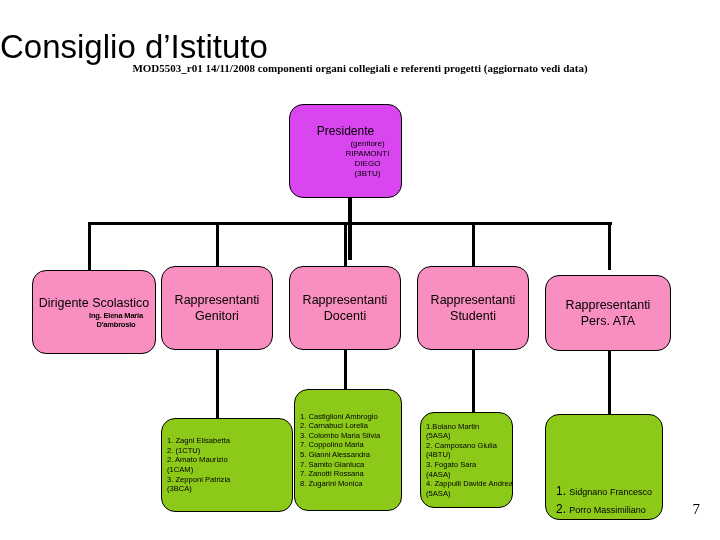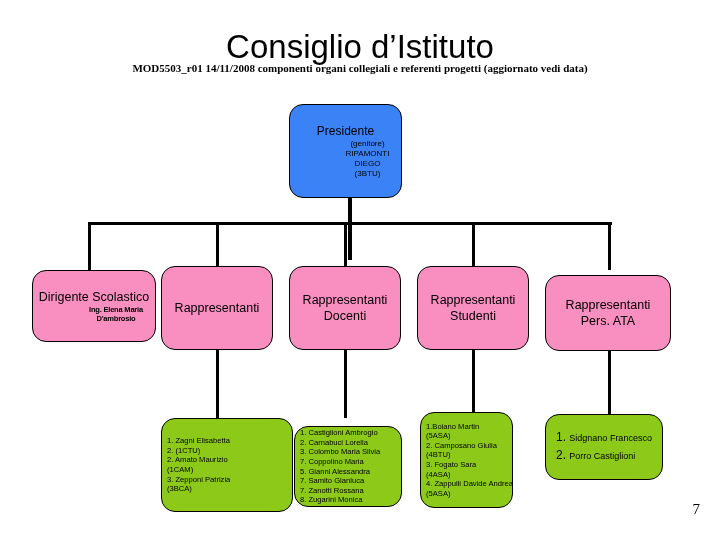--- a/index.html
+++ b/index.html
@@ -20,21 +20,21 @@
     left: 0; top: 0;
     width: 720px;
     height: 540px;
   }
 
   
   .slide-title {
     position: absolute;
     left: 0; top: 28px;
     width: 720px;
-    text-align: center;
+    text-align: left;
     font-size: 33px;
     line-height: 38px;
     font-weight: normal;
     letter-spacing: 0px;
     white-space: nowrap;
   }
   .slide-subtitle {
     position: absolute;
     left: 0; top: 62px;
     width: 720px;
@@ -50,21 +50,21 @@
   .node {
     position: absolute;
     box-sizing: border-box;
     border: 1px solid #000000;
     border-radius: 14px;
     display: flex;
     flex-direction: column;
     justify-content: center;
   }
   .node.root {
-    background: #3b82f6;
+    background: #d946ef;
   }
   .node.level2 {
     background: #f98fc0;
   }
   .node.level3 {
     background: #8cc919;
     justify-content: center;
   }
 
   .node-title {
@@ -145,27 +145,28 @@
   <div class="conn v" style="left:472px; top:350px; height:68px;"></div>
   <div class="conn v" style="left:608px; top:350px; height:68px;"></div>
 
   <div class="node root" style="left:289px; top:104px; width:113px; height:94px;">
     <div class="node-title">Presidente</div>
     <div class="node-sub">(genitore)</div>
     <div class="node-sub">RIPAMONTI DIEGO</div>
     <div class="node-sub">(3BTU)</div>
   </div>
 
-  <div class="node level2" style="left:32px; top:270px; width:124px; height:72px;">
+  <div class="node level2" style="left:32px; top:270px; width:124px; height:84px;">
     <div class="node-title big">Dirigente Scolastico</div>
     <div class="node-sub tight">Ing. Elena Maria D'ambrosio</div>
   </div>
 
   <div class="node level2" style="left:161px; top:266px; width:112px; height:84px;">
     <div class="node-title big">Rappresentanti</div>
+    <div class="node-title big">Genitori</div>
   </div>
 
   <div class="node level2" style="left:289px; top:266px; width:112px; height:84px;">
     <div class="node-title big">Rappresentanti</div>
     <div class="node-title big">Docenti</div>
   </div>
 
   <div class="node level2" style="left:417px; top:266px; width:112px; height:84px;">
     <div class="node-title big">Rappresentanti</div>
     <div class="node-title big">Studenti</div>
@@ -180,21 +181,21 @@
     <div class="list">
         <div class="li">1.  Zagni Elisabetta</div>
         <div class="li">2.  (1CTU)</div>
         <div class="li">2. Amato Maurizio</div>
         <div class="li">(1CAM)</div>
         <div class="li">3. Zepponi Patrizia</div>
         <div class="li">(3BCA)</div>
       </div>
   </div>
 
-  <div class="node level3" style="left:294px; top:426px; width:108px; height:81px;">
+  <div class="node level3" style="left:294px; top:389px; width:108px; height:122px;">
     <div class="list">
         <div class="li">1. Castiglioni Ambrogio</div>
         <div class="li">2. Carnabuci Lorella</div>
         <div class="li">3. Colombo Maria Silvia</div>
         <div class="li">7. Coppolino Maria</div>
         <div class="li">5. Gianni Alessandra</div>
         <div class="li">7. Samito Gianluca</div>
         <div class="li">7. Zanotti  Rossana</div>
         <div class="li">8. Zugarini Monica</div>
       </div>
@@ -206,22 +207,22 @@
         <div class="li"> (5ASA)</div>
         <div class="li">2. Camposano Giulia</div>
         <div class="li">(4BTU)</div>
         <div class="li">3. Fogato Sara</div>
         <div class="li">(4ASA)</div>
         <div class="li">4. Zappulli Davide Andrea</div>
         <div class="li"> (5ASA)</div>
       </div>
   </div>
 
-  <div class="node level3" style="left:545px; top:414px; width:118px; height:66px;">
+  <div class="node level3" style="left:545px; top:414px; width:118px; height:106px;justify-content:flex-end;">
     <div class="list ata">
         <div class="li"><span class="idx">1. </span><span>Sidgnano Francesco</span></div>
-        <div class="li"><span class="idx">2. </span><span>Porro Castiglioni</span></div>
+        <div class="li"><span class="idx">2. </span><span>Porro Massimiliano</span></div>
       </div>
   </div>
 
   <div class="page-num">7</div>
 
 </div>
 
 </body></html>

